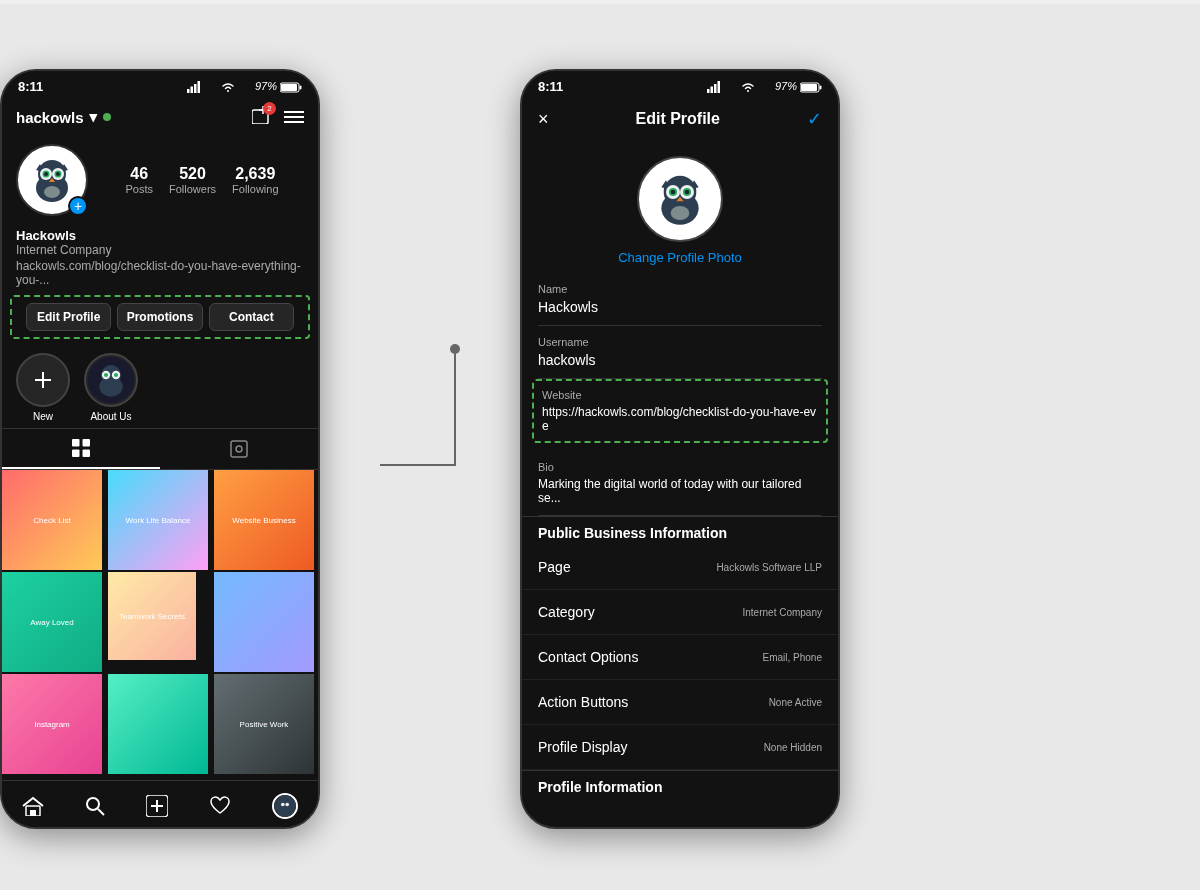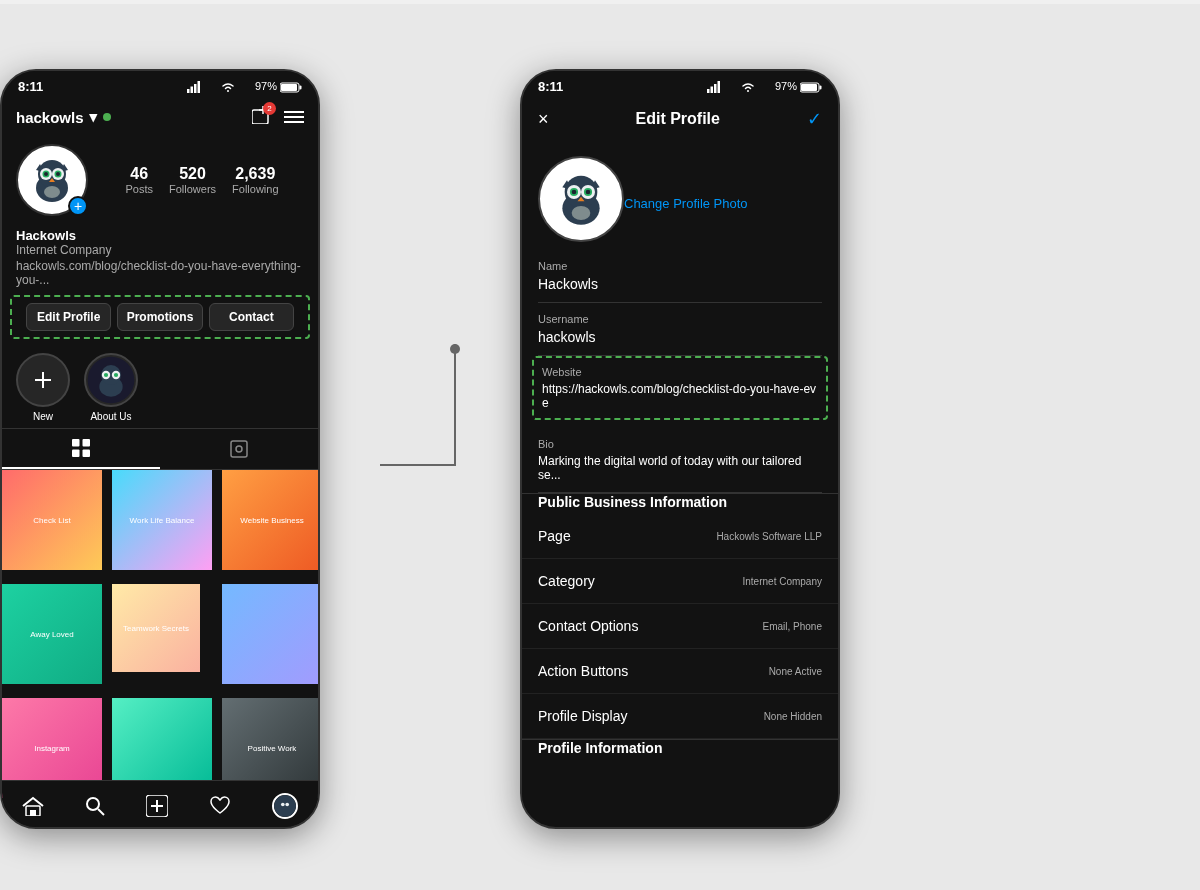--- a/index.html
+++ b/index.html
@@ -49,20 +49,21 @@
       color: #fff;
       font-size: 13px;
       font-weight: 600;
     }
     .status-icons {
       display: flex;
       align-items: center;
       gap: 20px;
       color: #fff;
       font-size: 11px;
+      font-style: italic;
     }
 
     
     .profile-screen {
       background: #121212;
       height: calc(100% - 30px);
       overflow: hidden;
       color: #fff;
     }
 
@@ -259,21 +260,21 @@
       cursor: pointer;
     }
     .tab-item.active {
       border-bottom: 2px solid #fff;
     }
 
     
     .post-grid {
       display: grid;
       grid-template-columns: repeat(3, 1fr);
-      gap: 14px;
+      gap: 2px;
       overflow: hidden;
     }
     .post-thumb {
       aspect-ratio: 1;
       overflow: hidden;
       background: #333;
     }
 
     
     .thumb-1 { background: linear-gradient(135deg, #ff6b6b, #feca57); }
@@ -329,21 +330,21 @@
       font-size: 18px;
       cursor: pointer;
     }
     .edit-check {
       color: #0095f6;
       font-size: 18px;
       cursor: pointer;
     }
     .edit-avatar-section {
       display: flex;
-      flex-direction: row;
+      flex-direction: column;
       align-items: center;
       padding: 16px 16px 8px;
     }
     .edit-avatar {
       width: 86px;
       height: 86px;
       border-radius: 50%;
       background: #fff;
       display: flex;
       align-items: center;
@@ -377,21 +378,21 @@
       color: #aaa;
       margin-bottom: 4px;
     }
     .field-value {
       font-size: 14px;
       color: #fff;
     }
 
     
     .section-header {
-      padding: 0 16px 4px;
+      padding: 8px 16px 4px;
       font-size: 14px;
       font-weight: 600;
       color: #fff;
       border-top: 1px solid #333;
     }
     .info-row {
       display: flex;
       justify-content: space-between;
       align-items: center;
       padding: 14px 16px;

